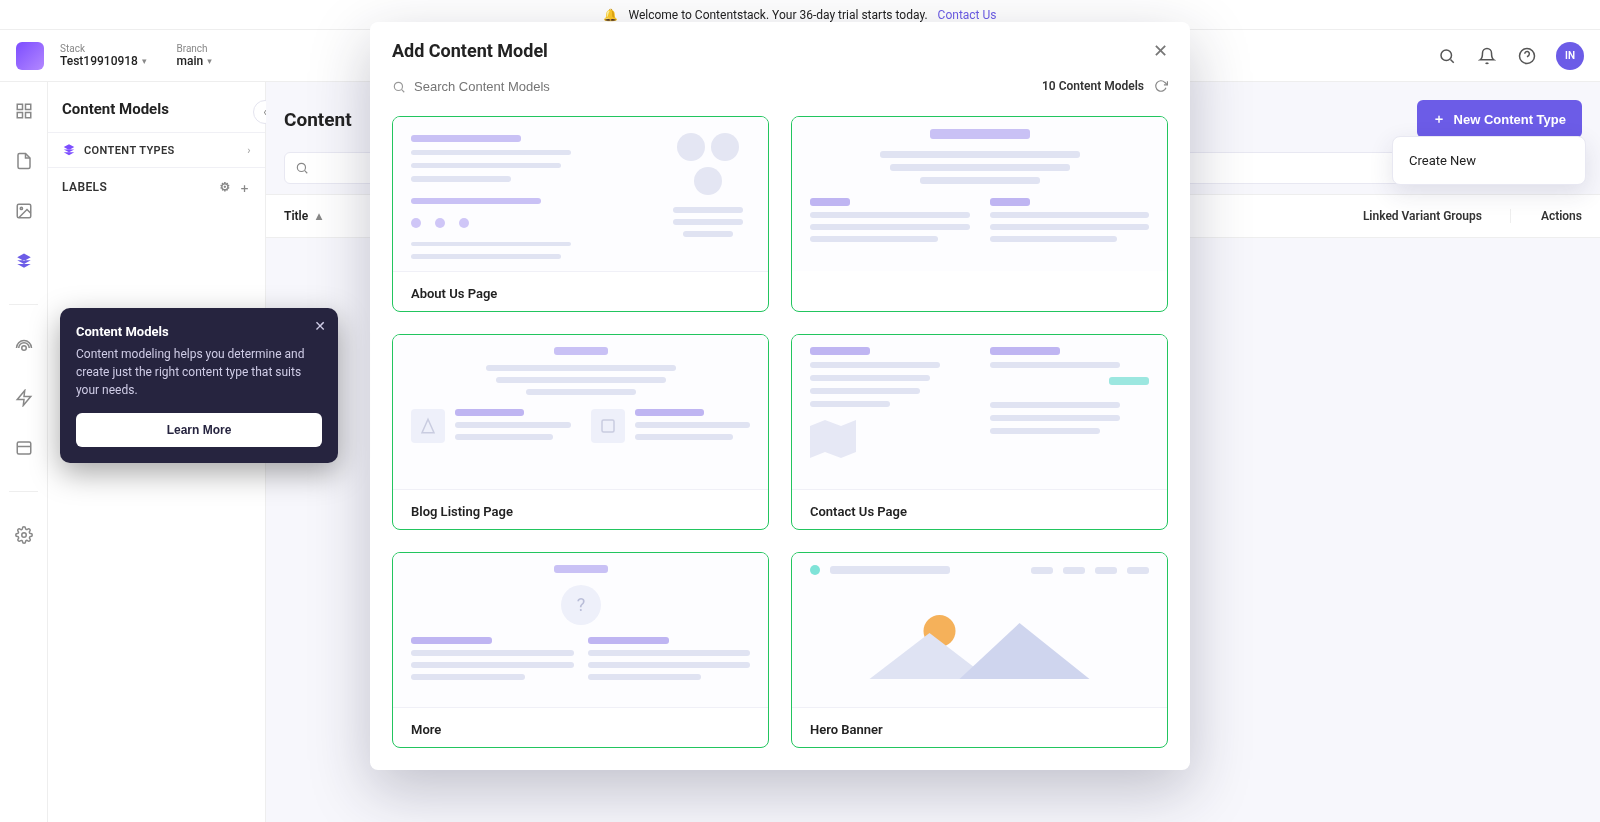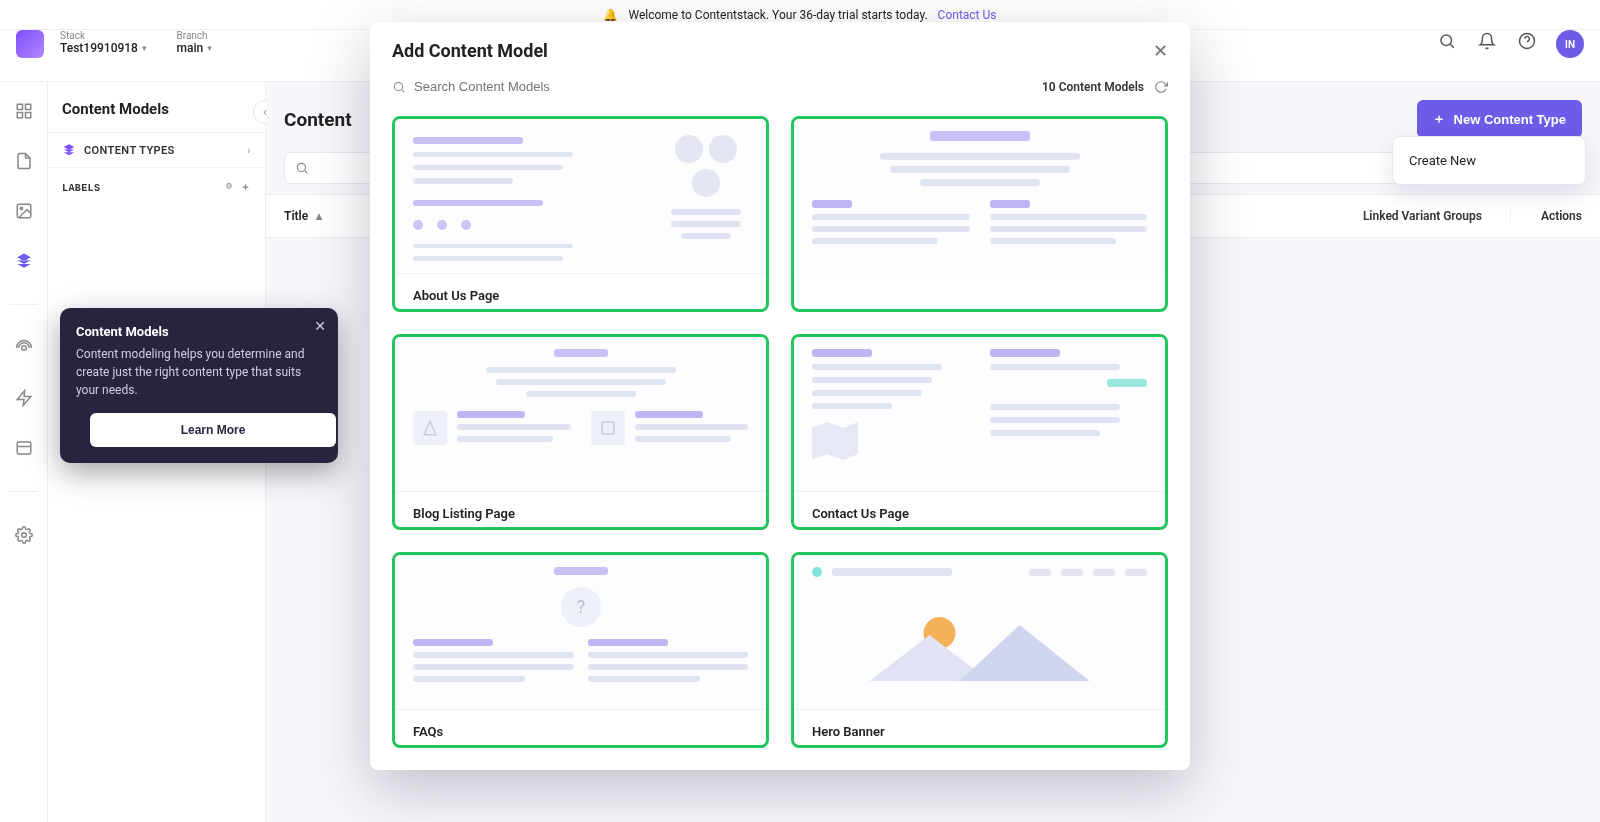--- a/index.html
+++ b/index.html
@@ -26,21 +26,21 @@
       border-bottom: 1px solid #eee;
     }
     .trial-banner .bell { color: #7c4dff; }
     .trial-banner a { color: #6c5ce7; text-decoration: none; }
 
     
     .top-header {
       height: 52px;
       background: #fff;
       display: flex;
-      align-items: flex-start;
+      align-items: center;
       padding: 0 16px;
       border-bottom: 1px solid #eee;
     }
     .logo-sq {
       width: 28px; height: 28px; background: linear-gradient(135deg,#7c4dff,#b388ff);
       border-radius: 6px; margin-right: 16px;
     }
     .stack-branch { display: flex; gap: 30px; }
     .sb-col .lbl { font-size: 10px; color: #888; }
     .sb-col .val { font-size: 12px; font-weight: 500; display: flex; align-items: center; gap: 4px; }
@@ -64,21 +64,21 @@
     }
     .side-title { padding: 18px 14px 14px; font-size: 15px; font-weight: 700; }
     .side-row {
       display:flex; align-items:center; gap:8px; padding: 10px 14px;
       font-size: 11px; font-weight:600; letter-spacing: .4px; color:#333;
       border-top:1px solid #f0f0f5; border-bottom:1px solid #f0f0f5;
       justify-content: space-between;
     }
     .side-row .left { display:flex; align-items:center; gap:8px;}
     .side-row .ic { color:#7c4dff; }
-    .side-labels { display:flex; align-items:flex-end; justify-content:space-between; padding: 12px 14px; font-size:10px; font-weight:600; letter-spacing:.4px; color:#333;font-family:Liberation Mono, monospace;}
+    .side-labels { display:flex; align-items:flex-start; justify-content:space-between; padding: 12px 14px; font-size:12px; font-weight:600; letter-spacing:.4px; color:#333;}
     .side-labels .acts { display:flex; gap:8px; color:#888;}
     .coll-btn {
       position:absolute; top:18px; right:-12px; width:24px; height:24px;
       background:#fff; border:1px solid #e4e4ef; border-radius:50%;
       display:flex; align-items:center; justify-content:center; color:#888; font-size:12px;
     }
 
     .content-area { flex:1; background:#f7f7fc; padding: 18px 0 0 0; position:relative; }
     .page-head { display:flex; align-items:center; padding: 0 18px 14px; }
     .page-head h1 { font-size: 19px; font-weight: 700; }
@@ -111,51 +111,51 @@
     .th-actions { color:#333; padding-left: 30px; border-left:1px solid #eee; margin-left: 20px;}
 
     
     .tip {
       position:absolute; left:60px; top:308px; width:278px; background:#26243f; color:#fff;
       border-radius:10px; padding:16px 16px 16px; z-index:50; box-shadow:0 10px 30px rgba(0,0,0,.35);
     }
     .tip h4 { font-size:13px; font-weight:700; margin-bottom:6px;}
     .tip p { font-size:12px; color:#cfcce6; line-height:1.5; margin-bottom:14px;}
     .tip .close { position:absolute; top:10px; right:12px; color:#cfcce6; font-size:14px;}
-    .tip .learn { background:#fff; color:#26243f; border:none; border-radius:6px; width:100%; padding:10px 0; font-weight:600; font-size:12px;margin-left:14px;}
+    .tip .learn { background:#fff; color:#26243f; border:none; border-radius:6px; width:100%; padding:10px 0; font-weight:600; font-size:12px;}
 
     
     .modal-back {
       position:absolute; inset:0; background:rgba(40,40,60,.0);
       z-index:40;
     }
     .modal {
       position:absolute; left:370px; top:22px; width:820px; height:748px;
       background:#fff; border-radius:8px; box-shadow:0 20px 60px rgba(30,30,60,.25);
       z-index:45; display:flex; flex-direction:column;
     }
     .modal-head { display:flex; align-items:center; padding:18px 22px; }
     .modal-head h2 { font-size:18px; font-weight:700; }
     .modal-head .sp { flex:1; }
     .modal-close { color:#777; font-size:18px; }
     .modal-sub {
-      display:flex; align-items:flex-end; padding: 0 22px 12px; gap:10px;
+      display:flex; align-items:flex-start; padding: 0 22px 12px; gap:10px;
     }
     .modal-search {
       flex:1; display:flex; align-items:center; gap:8px; color:#999; font-size:13px;
     }
     .model-count { font-size:12px; font-weight:600; color:#333; white-space:nowrap;}
     .refresh-ic { color:#888; }
 
     .card-grid {
       padding: 10px 22px 22px; overflow-y:auto; flex:1;
       display:grid; grid-template-columns: 1fr 1fr; gap: 22px;
     }
     .card {
-      border:3px solid #22c55e; border-radius:8px; overflow:hidden; background:#fff;
+      border:1px solid #22c55e; border-radius:8px; overflow:hidden; background:#fff;
     }
     .card .preview { height:154px; background:#fdfdff; padding:12px 18px; }
     .card .name { padding: 14px 18px; font-size:13px; font-weight:600; border-top:1px solid #f0f0f7;}
 
     
     .sk { background:#e0e3f2; border-radius:3px; }
     .skp { background:#c9c1f5; border-radius:3px; }
     .skd { background:#bfb5f2; border-radius:3px; }
     .skt { background:#9ce7e0; border-radius:3px; }
     .circ { border-radius:50%; background:#e4e6f3; }
@@ -533,21 +533,21 @@
             <div class="sk" style="height:6px; width:70%;"></div>
           </div>
           <div class="wc">
             <div class="skd" style="height:7px; width:50%;"></div>
             <div class="sk" style="height:6px; width:100%;"></div>
             <div class="sk" style="height:6px; width:100%;"></div>
             <div class="sk" style="height:6px; width:70%;"></div>
           </div>
         </div>
       </div>
-      <div class="name">FAQs</div>
+      <div class="name">More</div>
     </div>
 
     <div class="card">
       <div class="preview pv-hero">
         <div class="topbar">
           <div class="dot"></div>
           <div class="sk bar"></div>
           <div class="sp"></div>
           <div class="sk mini"></div>
             <div class="sk mini"></div>

